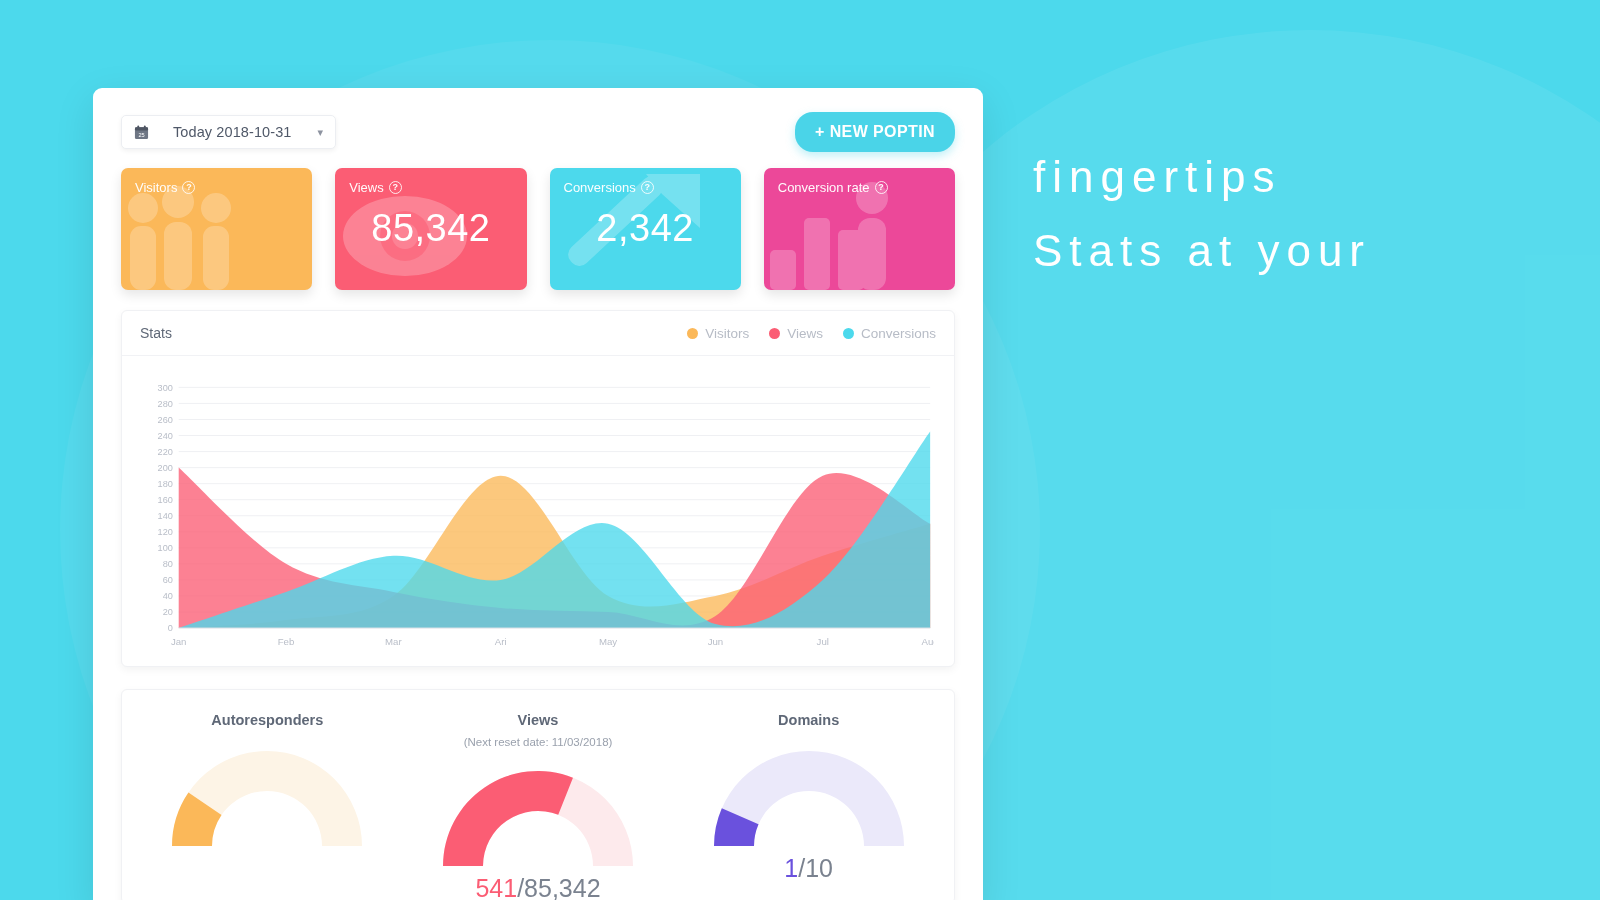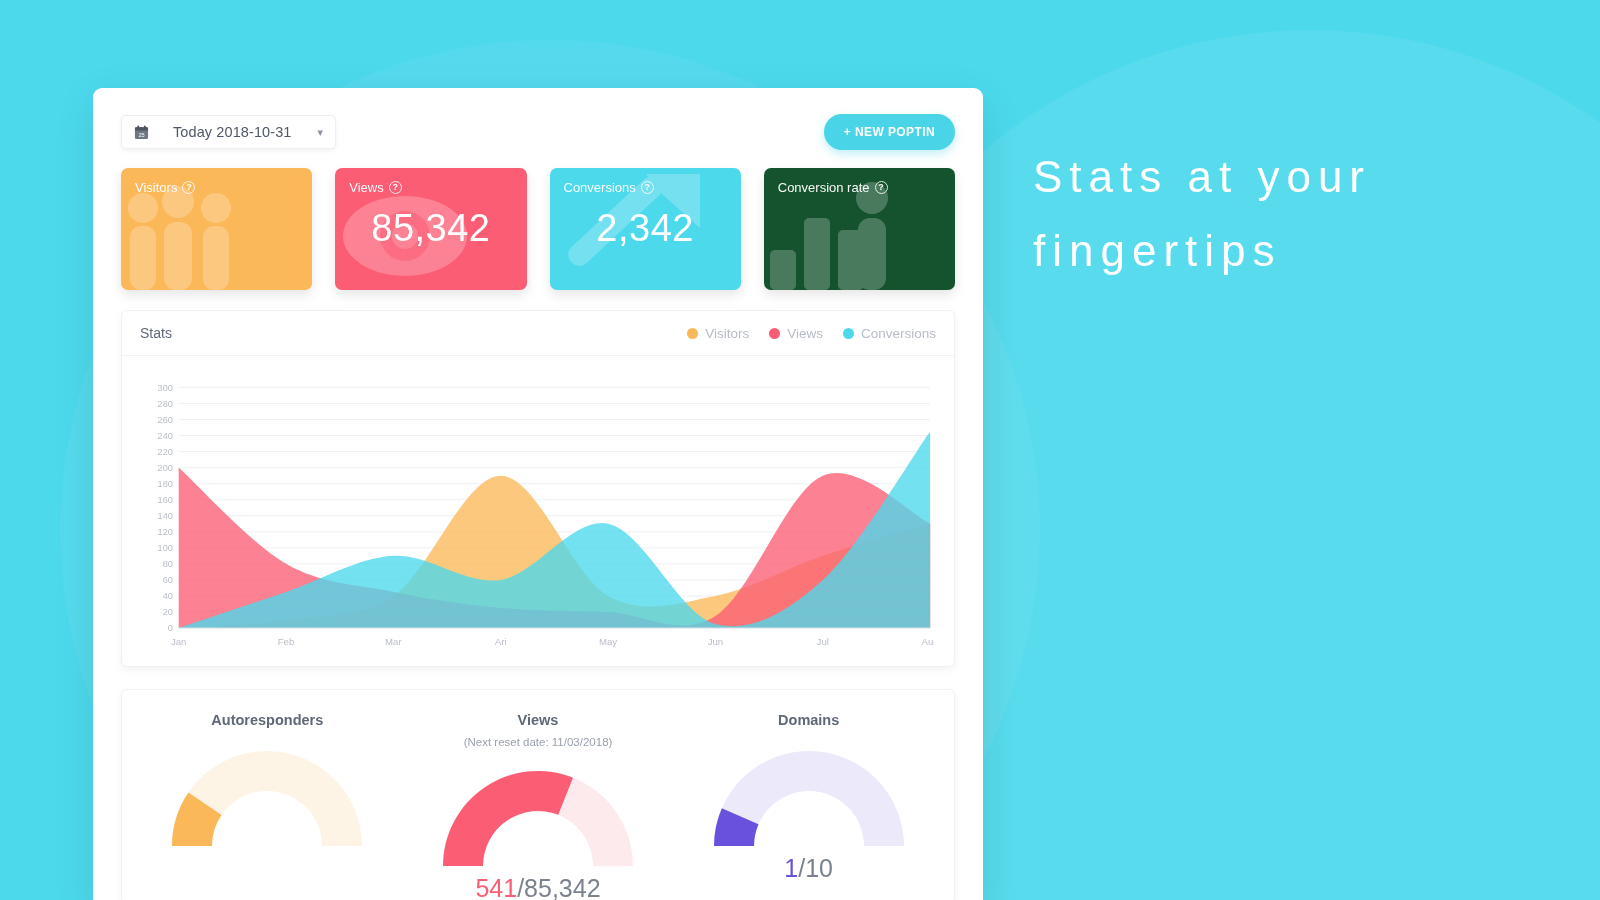--- a/index.html
+++ b/index.html
@@ -50,21 +50,21 @@
   .date-select .cal {
     width: 15px; height: 15px; position: relative; display: inline-block;
   }
   .date-select .cal svg { display: block; }
   .date-label { font-size: 14.5px; color: #4f5868; letter-spacing: .1px; }
   .chev { color: #8d93a0; font-size: 11px; line-height: 1; margin-left: 2px; }
 
   .new-poptin {
     background: #4ad4e8; color: #fff; border: none;
     border-radius: 18px; padding: 11px 20px;
-    font-size: 12px; font-weight: bold; letter-spacing: .4px;
+    font-size: 16px; font-weight: bold; letter-spacing: .4px;
     cursor: pointer; box-shadow: 0 4px 10px rgba(74,212,232,.35);
   }
 
   
   .stat-row { display: flex; gap: 23px; margin-top: 14px; }
   .stat-card {
     position: relative; flex: 1; height: 122px;
     border-radius: 7px; padding: 12px 14px;
     overflow: hidden; color: #fff;
     box-shadow: 0 5px 12px rgba(0,0,0,0.10);
@@ -87,21 +87,21 @@
     margin-top: 12px; letter-spacing: .5px;
   }
   .stat-art {
     position: absolute; inset: 0; z-index: 1; opacity: .23; overflow: hidden;
   }
   .stat-art svg { position:absolute; }
 
   .c-visitors { background: #fbb859; }
   .c-views    { background: #fb5d74; }
   .c-conv     { background: #4cd9ec; }
-  .c-rate     { background: #14532d; }
+  .c-rate     { background: #ec4899; }
 
   
   .panel {
     background: #fff; border: 1px solid #f0f1f4; border-radius: 6px;
     box-shadow: 0 3px 9px rgba(0,0,0,0.05);
     margin-top: 20px;
   }
   .panel-head {
     display: flex; align-items: center; justify-content: space-between;
     padding: 14px 18px; border-bottom: 1px solid #f1f2f5;
@@ -329,15 +329,15 @@
           </svg></div>
       <div class="gauge-val">
         <span class="cur" style="color:#6a51dd">1</span><span>/</span><span>10</span>
       </div>
     </div>
   </div>
 
 </div>
 
 <div class="headline">
+  <div>fingertips</div>
   <div>Stats at your</div>
-  <div>fingertips</div>
 </div>
 
 </body></html>

